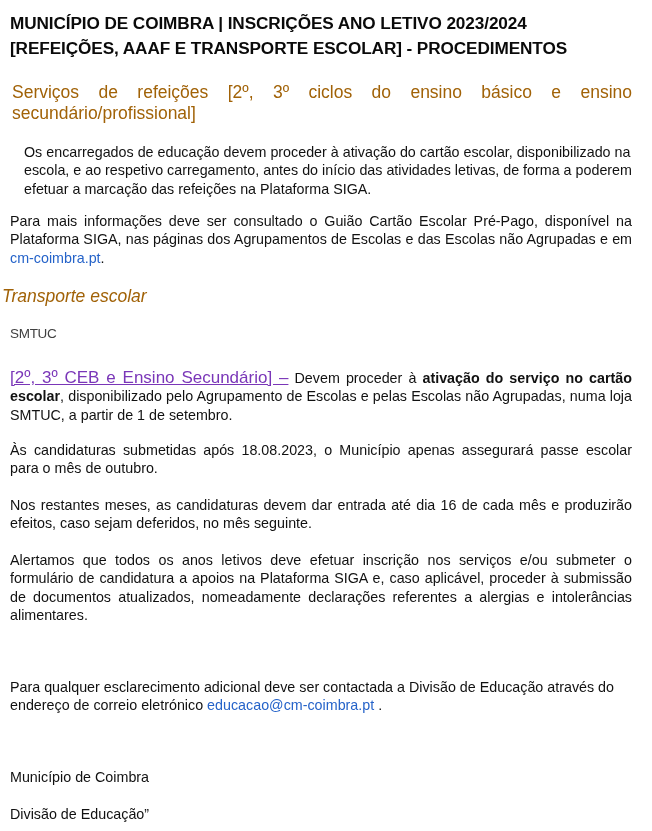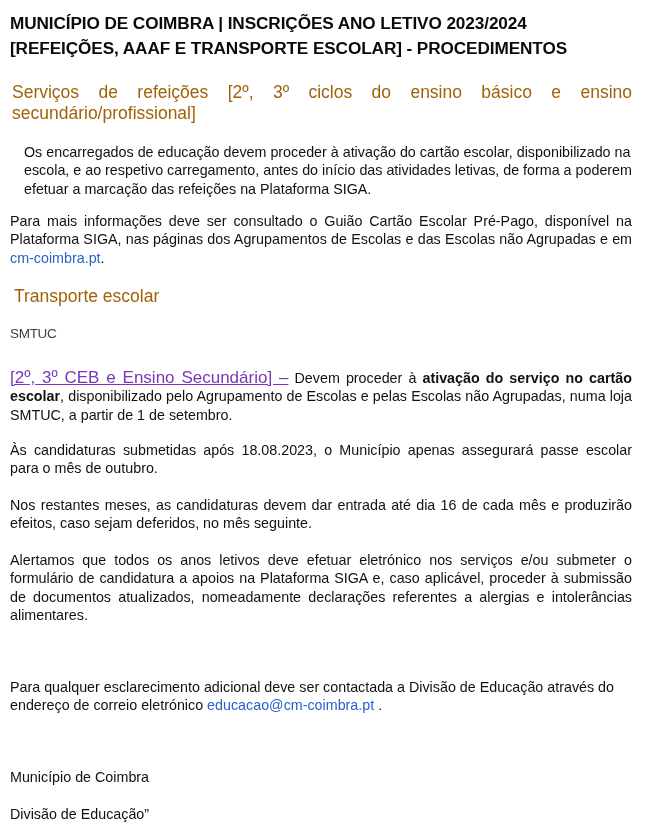--- a/index.html
+++ b/index.html
@@ -76,33 +76,33 @@
 </div>
 
 <div class="section-heading justify" style="left:12px; top:82px; width:620px;">Serviços de refeições [2º, 3º ciclos do ensino básico e ensino secundário/profissional]</div>
 
 <div class="para" style="top:143px; left:12px; width:620px;margin-left:12px;">Os encarregados de educação devem proceder à ativação do cartão escolar, disponibilizado na escola, e ao respetivo carregamento, antes do início das atividades letivas, de forma a poderem efetuar a marcação das refeições na Plataforma SIGA.</div>
 
 <div class="para justify" style="top:212px;">
   <span>Para mais informações deve ser consultado o Guião Cartão Escolar Pré-Pago, disponível na Plataforma SIGA, nas páginas dos Agrupamentos de Escolas e das Escolas não Agrupadas e em </span><a class="link">cm-coimbra.pt</a><span>.</span>
 </div>
 
-<div class="section-heading" style="left:14px; top:286px;">Transporte escolar</div>
+<div class="section-heading" style="left:2px; top:286px;font-style:italic;">Transporte escolar</div>
 
 <div class="smtuc">SMTUC</div>
 
 <div class="para justify" style="top:369px;">
   <span class="purple-inline">[2º, 3º CEB e Ensino Secundário] –</span><span> Devem proceder à </span><b>ativação do serviço no cartão escolar</b><span>, disponibilizado pelo Agrupamento de Escolas e pelas Escolas não Agrupadas, numa loja SMTUC, a partir de 1 de setembro.</span>
 </div>
 
 <div class="para justify" style="top:441px;">Às candidaturas submetidas após 18.08.2023, o Município apenas assegurará passe escolar para o mês de outubro.</div>
 
 <div class="para justify" style="top:496px;">Nos restantes meses, as candidaturas devem dar entrada até dia 16 de cada mês e produzirão efeitos, caso sejam deferidos, no mês seguinte.</div>
 
-<div class="para justify" style="top:551px;">Alertamos que todos os anos letivos deve efetuar eletrónico nos serviços e/ou submeter o formulário de candidatura a apoios na Plataforma SIGA e, caso aplicável, proceder à submissão de documentos atualizados, nomeadamente declarações referentes a alergias e intolerâncias alimentares.</div>
+<div class="para justify" style="top:551px;">Alertamos que todos os anos letivos deve efetuar inscrição nos serviços e/ou submeter o formulário de candidatura a apoios na Plataforma SIGA e, caso aplicável, proceder à submissão de documentos atualizados, nomeadamente declarações referentes a alergias e intolerâncias alimentares.</div>
 
 <div class="para" style="top:678px;">
   <span>Para qualquer esclarecimento adicional deve ser contactada a Divisão de Educação através do endereço de correio eletrónico </span><a class="link">educacao@cm-coimbra.pt</a><span> .</span>
 </div>
 
 <div class="para" style="top:768px;">Município de Coimbra</div>
 
 <div class="para" style="top:805px;">Divisão de Educação”</div>
 
 </body></html>

